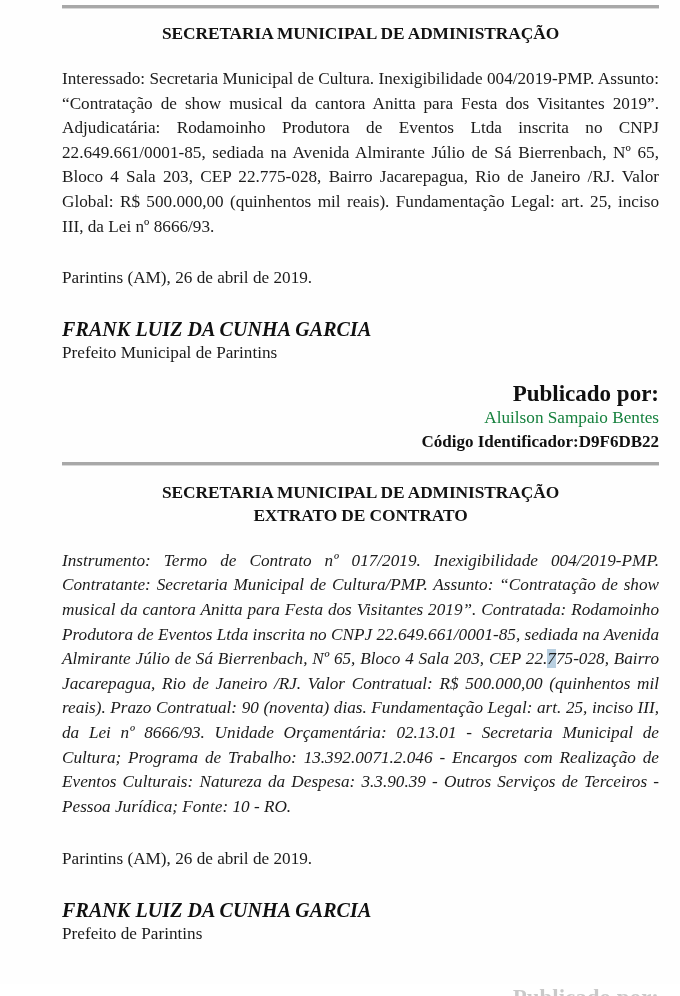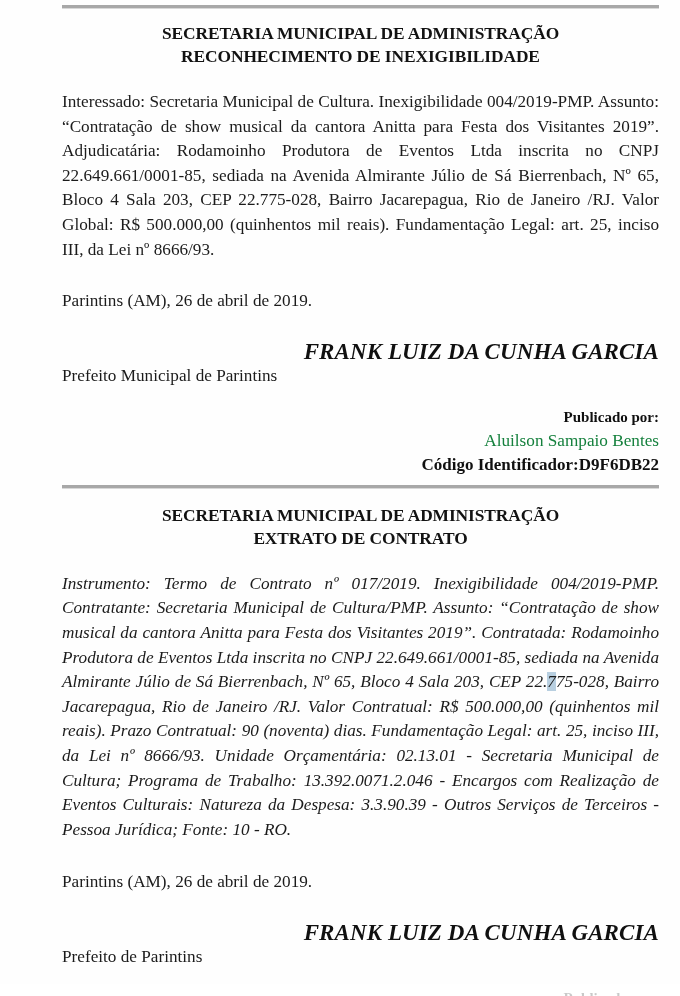--- a/index.html
+++ b/index.html
@@ -72,41 +72,40 @@
     font-size: 17.2px;
     line-height: 24.6px;
     color: #1b1b1b;
   }
   .date-line { margin-top: 27px; }
   .date-line-2 { margin-top: 28px; }
 
   .signer {
     font-weight: bold;
     font-style: italic;
-    font-size: 23px;
+    font-size: 20px;
     line-height: 24px;
     letter-spacing: 0.1px;
     margin-top: 26px;
     color: #101010;
-    text-align: right;
   }
   .signer-role {
     font-size: 17.2px;
     line-height: 23px;
     color: #1b1b1b;
   }
 
   
   .pub-block {
     text-align: right;
     margin-top: 18px;
   }
   .pub-label {
     font-weight: bold;
-    font-size: 15px;
+    font-size: 23px;
     line-height: 24px;
     color: #101010;
   }
   .pub-name {
     font-size: 17.2px;
     line-height: 24px;
     color: #15803d;
   }
   .pub-code {
     font-weight: bold;
@@ -137,21 +136,20 @@
 <body>
 
 <div class="page">
 
   <div class="content">
 
     <hr class="rule rule-top">
 
     <div class="heading-block">
       <div class="heading">SECRETARIA MUNICIPAL DE ADMINISTRAÇÃO</div>
-      <div class="heading">RECONHECIMENTO DE INEXIGIBILIDADE</div>
     </div>
 
     <p class="para para-first">Interessado: Secretaria Municipal de Cultura. Inexigibilidade 004/2019-PMP. Assunto: “Contratação de show musical da cantora Anitta para Festa dos Visitantes 2019”. Adjudicatária: Rodamoinho Produtora de Eventos Ltda inscrita no CNPJ 22.649.661/0001-85, sediada na Avenida Almirante Júlio de Sá Bierrenbach, Nº 65, Bloco 4 Sala 203, CEP 22.775-028, Bairro Jacarepagua, Rio de Janeiro /RJ. Valor Global: R$ 500.000,00 (quinhentos mil reais). Fundamentação Legal: art. 25, inciso III, da Lei nº 8666/93.</p>
 
     <div class="plain date-line">Parintins (AM), 26 de abril de 2019.</div>
 
     <div class="signer">FRANK LUIZ DA CUNHA GARCIA</div>
     <div class="plain signer-role">Prefeito Municipal de Parintins</div>
 
     <div class="pub-block">

